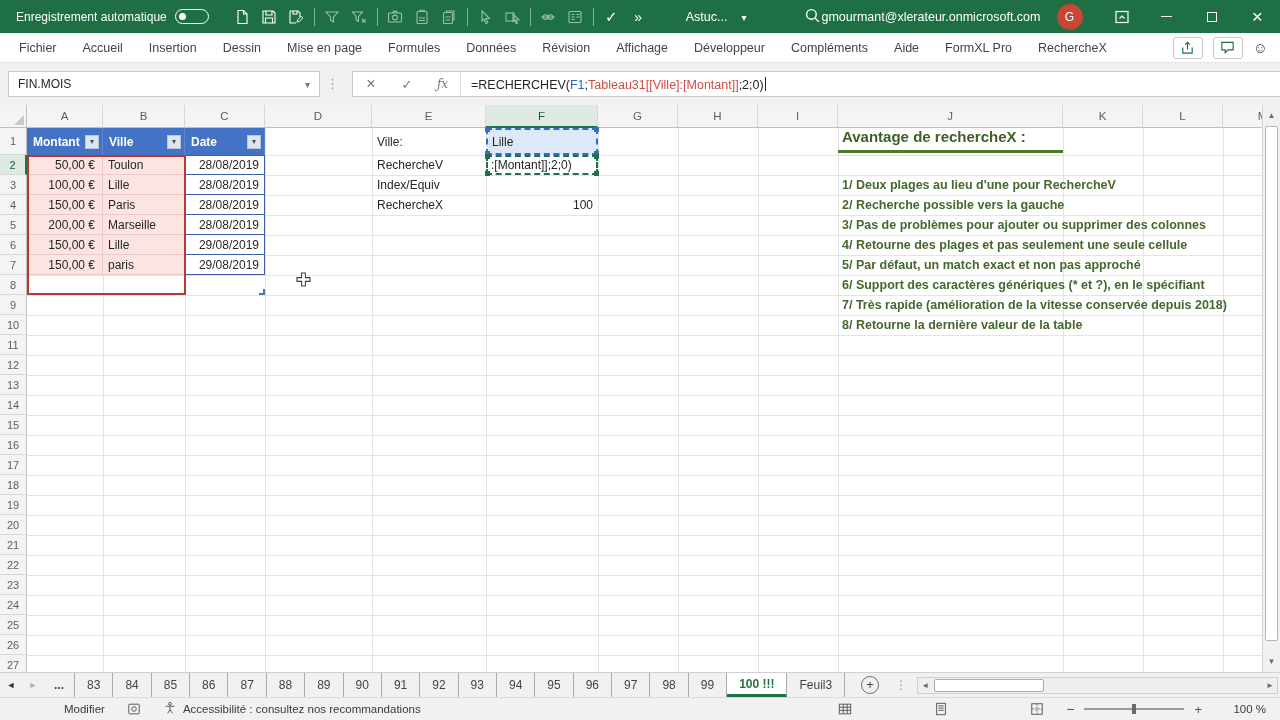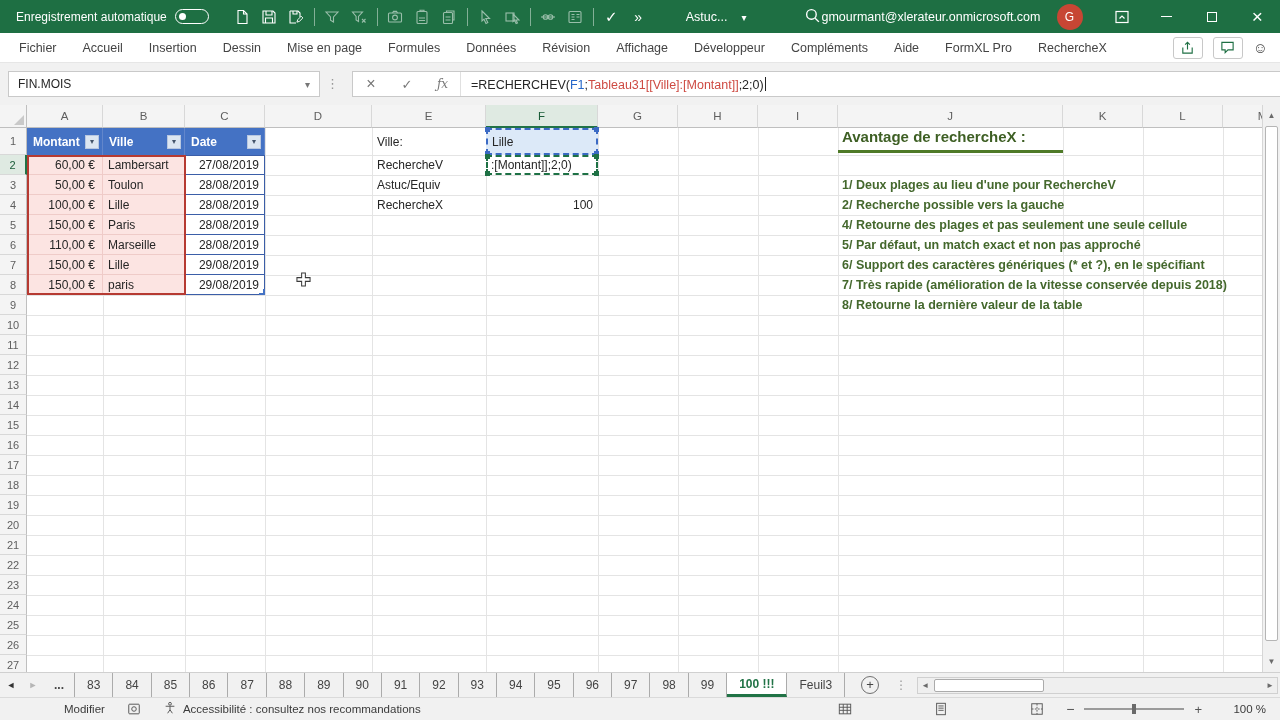--- a/index.html
+++ b/index.html
@@ -421,42 +421,37 @@
             <span class="filter-btn"></span>
           </div>
             <div class="th">
             <span>Date</span>
             <span class="filter-btn"></span>
           </div>
           </div>
         <div class="tbody">
           <div>
 
-          <div class="trow">
-              <div class="td montant">60,00 €</div>
-              <div class="td ville">Lambersart</div>
-              <div class="td date">27/08/2019</div>
-            </div>
               <div class="trow">
               <div class="td montant">50,00 €</div>
               <div class="td ville">Toulon</div>
               <div class="td date">28/08/2019</div>
             </div>
               <div class="trow">
               <div class="td montant">100,00 €</div>
               <div class="td ville">Lille</div>
               <div class="td date">28/08/2019</div>
             </div>
               <div class="trow">
               <div class="td montant">150,00 €</div>
               <div class="td ville">Paris</div>
               <div class="td date">28/08/2019</div>
             </div>
               <div class="trow">
-              <div class="td montant">110,00 €</div>
+              <div class="td montant">200,00 €</div>
               <div class="td ville">Marseille</div>
               <div class="td date">28/08/2019</div>
             </div>
               <div class="trow">
               <div class="td montant">150,00 €</div>
               <div class="td ville">Lille</div>
               <div class="td date">29/08/2019</div>
             </div>
               <div class="trow">
               <div class="td montant">150,00 €</div>
@@ -466,21 +461,21 @@
             </div>
           <div class="red-box"></div>
           <div class="size-handle"></div>
         </div>
       </div>
 
       <div class="lookup">
 
       <div class="lk">Ville:</div>
           <div class="lk">RechercheV</div>
-          <div class="lk">Astuc/Equiv</div>
+          <div class="lk">Index/Equiv</div>
           <div class="lk">RechercheX</div>
         </div>
 
       <div class="fcell f1">
         <span>Lille</span>
         <span class="hnd tl"></span>
           <span class="hnd tr"></span>
           <span class="hnd bl"></span>
           <span class="hnd br"></span>
       </div>
@@ -494,20 +489,21 @@
       <div class="fcell f4">
         <span>100</span>
       </div>
 
       <div class="adv">
         <div class="adv-title">Avantage de rechercheX :</div>
         <div class="adv-items">
 
         <div class="adv-item">1/ Deux plages au lieu d'une pour RechercheV</div>
             <div class="adv-item">2/ Recherche possible vers la gauche</div>
+            <div class="adv-item">3/ Pas de problèmes pour ajouter ou supprimer des colonnes</div>
             <div class="adv-item">4/ Retourne des plages et pas seulement une seule cellule</div>
             <div class="adv-item">5/ Par défaut, un match exact et non pas approché</div>
             <div class="adv-item">6/ Support des caractères génériques (* et ?), en le spécifiant</div>
             <div class="adv-item">7/ Très rapide (amélioration de la vitesse conservée depuis 2018)</div>
             <div class="adv-item">8/ Retourne la dernière valeur de la table</div>
           </div>
       </div>
 
       <span class="mouse-cursor"><svg width="15" height="15" viewBox="0 0 16 16">
             <path d="M6 1h4v5h5v4h-5v5H6v-5H1V6h5z" fill="#fff" stroke="#3b3b3b" stroke-width="1.1"></path>

